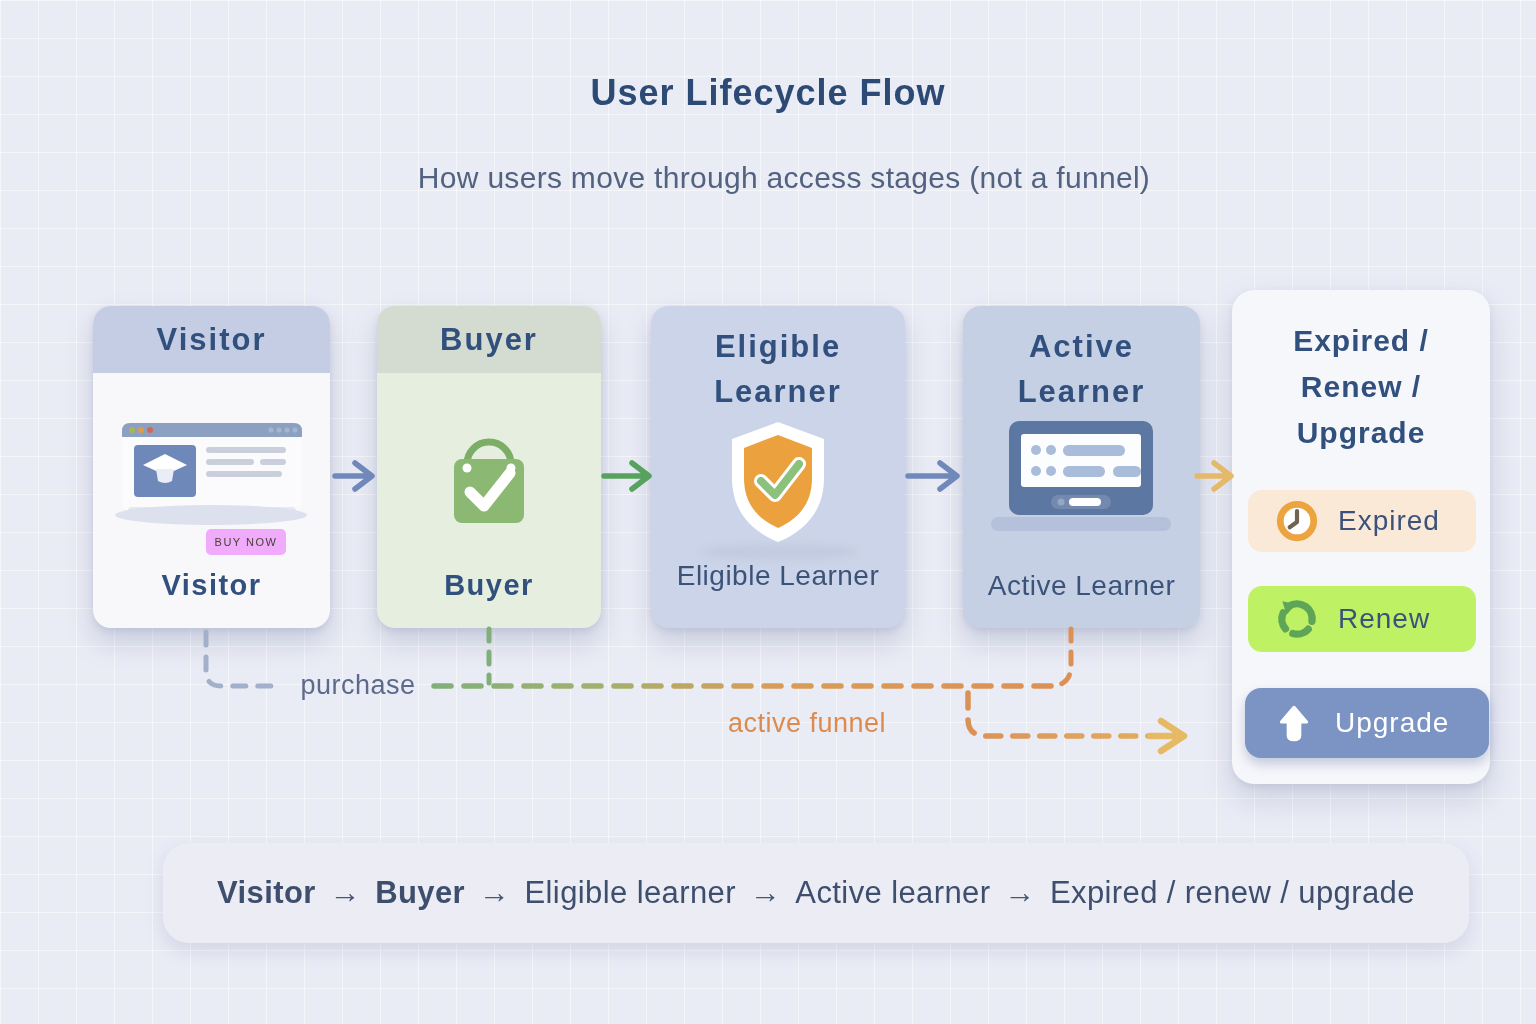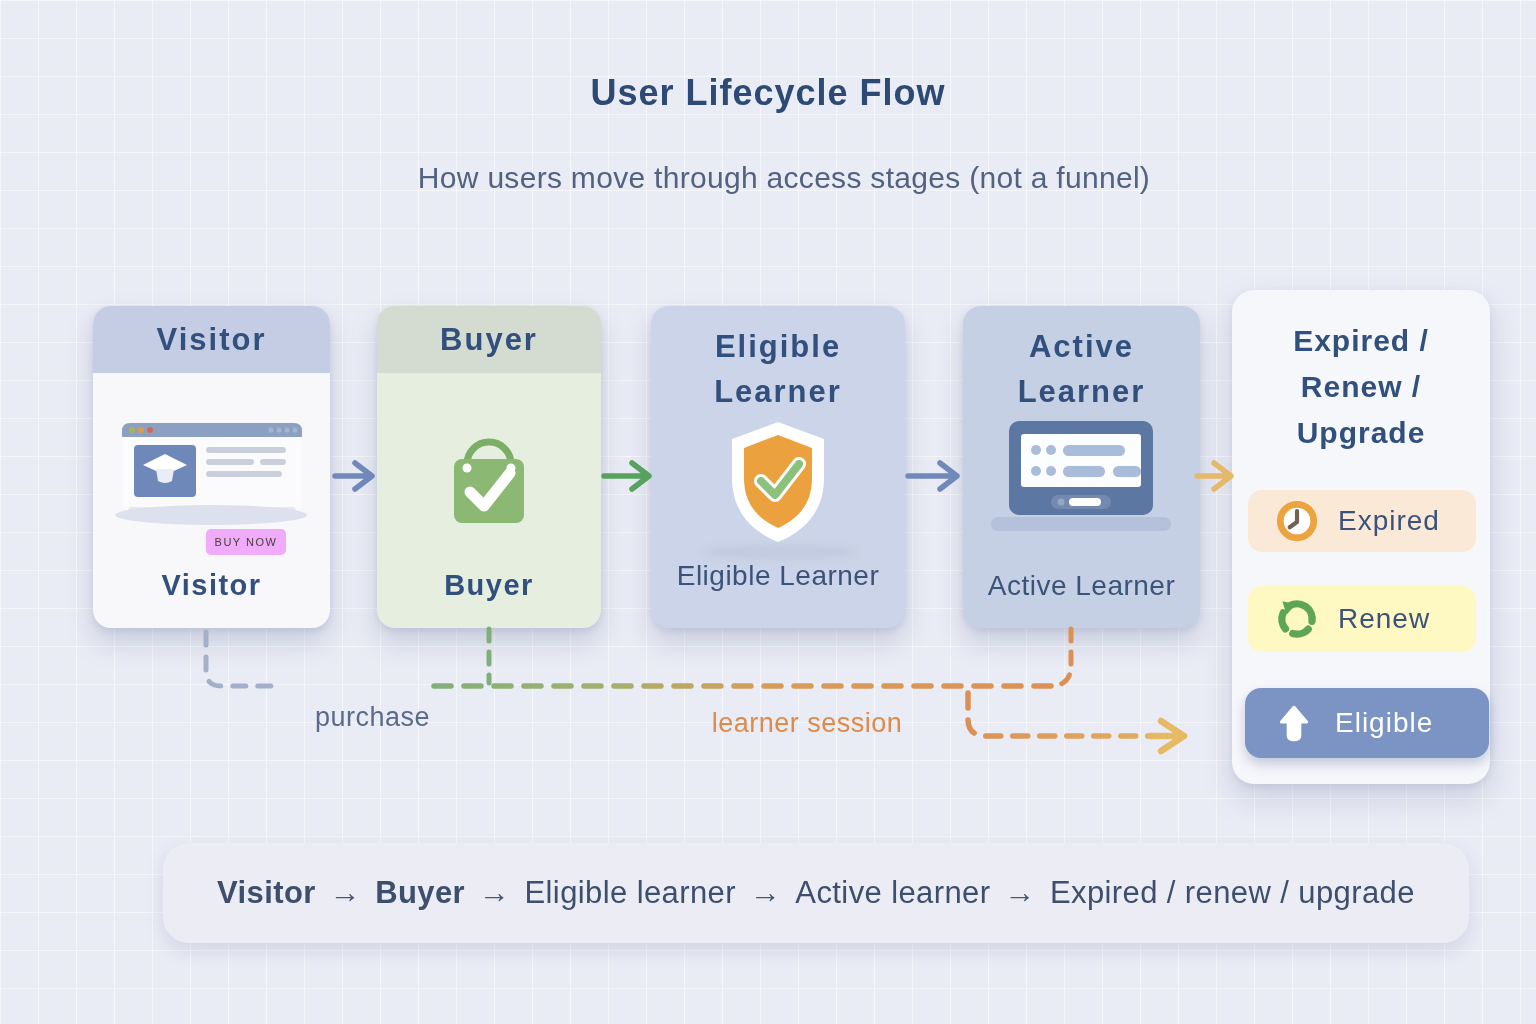--- a/index.html
+++ b/index.html
@@ -46,29 +46,29 @@
     background:#f0abfc;border-radius:5px;display:flex;align-items:center;justify-content:center;
     font-size:11px;font-weight:normal;letter-spacing:1.5px;color:#474330;margin-top:48px;}
   
   .outcome-panel{position:absolute;left:1232px;top:290px;width:258px;height:494px;
     background:#f6f7fb;border-radius:22px;
     box-shadow:0 14px 28px rgba(125,135,170,.28),0 3px 6px rgba(125,135,170,.15);}
   .outcome-title{padding:28px 18px 0;text-align:center;font-size:30px;font-weight:bold;
     color:#31507d;line-height:46px;letter-spacing:1px;}
   .pill{position:absolute;display:flex;align-items:center;border-radius:14px;padding-left:12px;}
   .pill-expired{left:16px;top:200px;width:216px;height:62px;background:#fae9d6;}
-  .pill-renew{left:16px;top:296px;width:216px;height:66px;background:#fef9c3;}
+  .pill-renew{left:16px;top:296px;width:216px;height:66px;background:#bef264;}
   .pill-upgrade{left:13px;top:398px;width:232px;height:70px;background:#7b94c4;
     border-radius:16px;box-shadow:0 6px 12px rgba(100,115,160,.35);}
   .pill-icon{margin-left:14px;width:46px;height:46px;flex:0 0 auto;}
   .pill-label{margin-left:18px;font-size:28px;color:#3c527c;letter-spacing:1px;}
   .pill-upgrade .pill-label{color:#ffffff;}
   
   .connector-label{position:absolute;font-size:27px;letter-spacing:.5px;}
-  .purchase-label{left:286px;top:702px;width:144px;text-align:right;color:#5c6b8b;}
+  .purchase-label{left:286px;top:670px;width:144px;text-align:center;color:#5c6b8b;}
   .session-label{left:702px;top:708px;width:210px;text-align:center;color:#dd8a4d;}
   
   .summary-bar{position:absolute;left:163px;top:843px;width:1306px;height:100px;
     background:#ecedf4;border-radius:26px;
     box-shadow:0 8px 18px rgba(135,142,175,.22);
     display:flex;align-items:center;justify-content:center;}
   .summary-text{font-size:31px;color:#3e4f6e;display:flex;gap:14px;align-items:center;
     letter-spacing:.4px;white-space:nowrap;}
   .summary-item.bold{font-weight:bold;}
   .summary-arrow{color:#46577a;}
@@ -184,21 +184,21 @@
         <circle cx="22" cy="22" r="14.5" fill="none" stroke="#5fa557" stroke-width="7" stroke-dasharray="16 8.5" stroke-linecap="round" transform="rotate(-55 22 22)"></circle>
         <polygon points="8,5 21,8 12,18" fill="#5fa557"></polygon>
       </svg>
       <div class="pill-label">Renew</div>
     </div>
 
     <div class="pill pill-upgrade">
       <svg class="pill-icon" viewBox="0 0 44 44">
         <path d="M22 7 L34 21 H27.5 V34 Q27.5 38 22 38 Q16.5 38 16.5 34 V21 H10 Z" fill="#ffffff" stroke="#ffffff" stroke-width="3" stroke-linejoin="round"></path>
       </svg>
-      <div class="pill-label">Eligible</div>
+      <div class="pill-label">Upgrade</div>
     </div>
   </div>
 
   <svg class="connectors" width="1536" height="1024" viewBox="0 0 1536 1024">
     <defs>
       <linearGradient id="gmain" gradientUnits="userSpaceOnUse" x1="434" y1="0" x2="1056" y2="0">
         <stop offset="0" stop-color="#80b079"></stop>
         <stop offset="0.28" stop-color="#a5b06c"></stop>
         <stop offset="0.55" stop-color="#d99c58"></stop>
         <stop offset="1" stop-color="#db9155"></stop>
@@ -218,21 +218,21 @@
       <path stroke="#a3b0cb" stroke-width="5" stroke-dasharray="13 12" d="M206 632 L206 671 Q206 686 221 686 L282 686"></path>
       <path stroke="#80b079" stroke-width="5" stroke-dasharray="12 11" d="M489 629 L489 683"></path>
       <path stroke="url(#gmain)" stroke-width="5.5" stroke-dasharray="17 13" d="M434 686 H1056"></path>
       <path stroke="#db9155" stroke-width="5" stroke-dasharray="12 11" d="M1071 629 L1071 665 Q1071 685 1052 686"></path>
       <path stroke="url(#gbranch)" stroke-width="5.5" stroke-dasharray="15 12" d="M968 693 L968 719 Q968 736 986 736 L1150 736"></path>
       <path stroke="#e6ba64" stroke-width="6.5" stroke-linejoin="round" d="M1150 736 H1176 M1161 721 L1184 736 L1161 751"></path>
     </g>
   </svg>
 
   <div class="connector-label purchase-label">purchase</div>
-  <div class="connector-label session-label">learner session</div>
+  <div class="connector-label session-label">active funnel</div>
 
   <div class="summary-bar">
     <div class="summary-text">
       <span class="summary-item bold">Visitor</span>
       <span class="summary-arrow">→</span>
       <span class="summary-item bold">Buyer</span>
       <span class="summary-arrow">→</span>
       <span class="summary-item">Eligible learner</span>
       <span class="summary-arrow">→</span>
       <span class="summary-item">Active learner</span>

